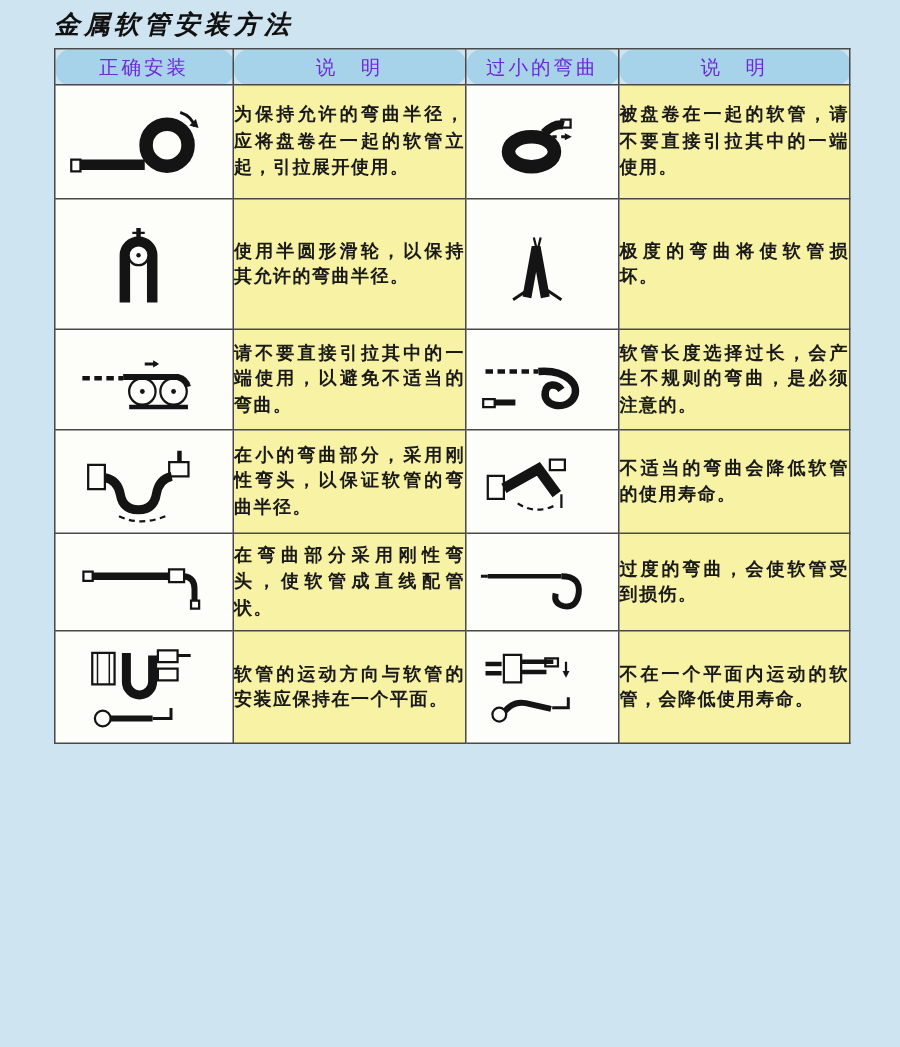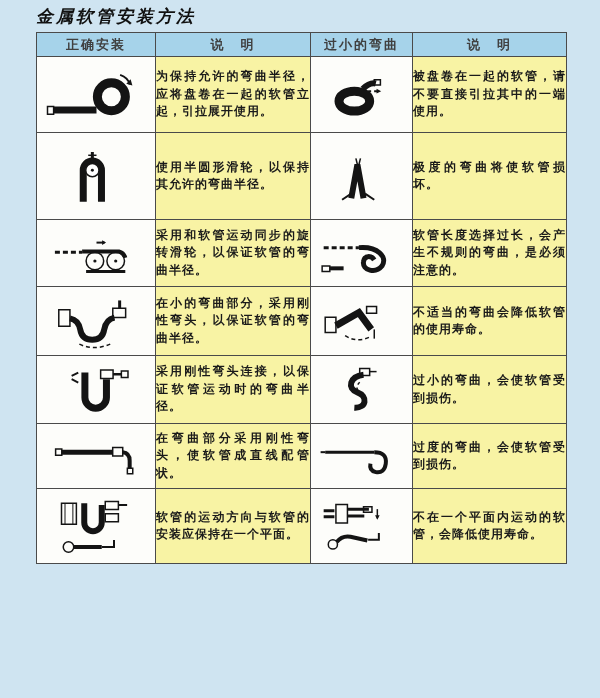--- a/index.html
+++ b/index.html
@@ -26,25 +26,26 @@
     border:1px solid #2f2f2f;
   }
   table.install td, table.install th{
     border:1px solid #4a4a4a;
     vertical-align:middle;
     padding:0;
   }
   th.hdr{
     background:#a6d3ea;
     font-size:13px;
-    font-weight:bold;
-    color:#404040;
+    font-weight:normal;
+    color:#6d28d9;
     letter-spacing:2px;
     height:23px;
     text-align:center;
+    border-radius:10px;
   }
   td.img-cell{
     background:#fdfdfa;
     text-align:center;
   }
   td.desc-cell{
     background:#f8f3a4;
     font-size:12px;
     font-weight:bold;
     color:#1a1a1a;
@@ -139,21 +140,21 @@
           <path d="M42 33 H88 a11 11 0 0 1 8 8" stroke-width="4"></path>
           <circle cx="58" cy="45" r="11" stroke-width="1.5"></circle>
           <circle cx="58" cy="45" r="2" fill="#141414" stroke="none"></circle>
           <circle cx="84" cy="45" r="11" stroke-width="1.5"></circle>
           <circle cx="84" cy="45" r="2" fill="#141414" stroke="none"></circle>
           <path d="M47 58 H96" stroke-width="3"></path>
           <path d="M60 22 h10" stroke-width="2"></path>
           <path d="M72 22 l-5 -3 v6 z" fill="#141414" stroke="none"></path>
         </svg>
       </td>
-      <td class="desc-cell">采用和软管运动同步的旋转滑轮，以保证软管的弯曲半径。</td>
+      <td class="desc-cell">请不要直接引拉其中的一端使用，以避免不适当的弯曲。</td>
       <td class="img-cell">
         <svg class="illu" width="92" height="56" viewBox="0 0 120 70" fill="none" stroke="#141414">
           <path d="M10 28 H56" stroke-width="3" stroke-dasharray="5 3"></path>
           <path d="M56 28 C80 26 94 40 86 52 C78 62 60 58 62 46 C63 38 72 38 76 44" stroke-width="5"></path>
           <rect x="8" y="52" width="10" height="7" stroke-width="1.5"></rect>
           <path d="M18 55 h18" stroke-width="4"></path>
         </svg>
       </td>
       <td class="desc-cell">软管长度选择过长，会产生不规则的弯曲，是必须注意的。</td>
     </tr>
@@ -174,41 +175,20 @@
           <rect x="12" y="30" width="14" height="20" stroke-width="1.5"></rect>
           <path d="M26 41 L56 24 L72 46" stroke-width="7"></path>
           <rect x="66" y="16" width="13" height="9" stroke-width="1.5"></rect>
           <path d="M38 54 q15 10 32 2" stroke-width="1.5" stroke-dasharray="4 3"></path>
           <path d="M76 46 v12" stroke-width="1.5"></path>
         </svg>
       </td>
       <td class="desc-cell">不适当的弯曲会降低软管的使用寿命。</td>
     </tr>
 
-    <tr class="h5">
-      <td class="img-cell">
-        <svg class="illu" width="105" height="58" viewBox="0 0 120 70" fill="none" stroke="#141414">
-          <path d="M46 14 V44 a13 13 0 0 0 26 0 V22" stroke-width="7"></path>
-          <rect x="65" y="11" width="15" height="10" stroke-width="1.5"></rect>
-          <path d="M80 16 h10" stroke-width="2.5"></path>
-          <rect x="90" y="12" width="8" height="8" stroke-width="1.5"></rect>
-          <path d="M38 14 l-8 4 M38 26 l-8 -4" stroke-width="2"></path>
-        </svg>
-      </td>
-      <td class="desc-cell">采用刚性弯头连接，以保证软管运动时的弯曲半径。</td>
-      <td class="img-cell">
-        <svg class="illu" width="92" height="58" viewBox="0 0 120 70" fill="none" stroke="#141414">
-          <path d="M62 15 C44 17 40 33 54 38 C68 43 66 59 50 58" stroke-width="6"></path>
-          <rect x="57" y="7" width="13" height="9" stroke-width="1.5"></rect>
-          <path d="M70 11 h9" stroke-width="1.5"></path>
-          <path d="M57 25 q-7 7 0 14" stroke-width="1.5" stroke-dasharray="3 3"></path>
-        </svg>
-      </td>
-      <td class="desc-cell">过小的弯曲，会使软管受到损伤。</td>
-    </tr>
 
 
     <tr class="h7">
       <td class="img-cell">
         <svg class="illu" width="105" height="54" viewBox="0 0 120 70" fill="none" stroke="#141414">
           <rect x="7" y="26" width="8" height="8" stroke-width="1.5"></rect>
           <path d="M15 30 H81" stroke-width="5"></path>
           <rect x="81" y="24" width="13" height="11" stroke-width="1.5"></rect>
           <path d="M94 30 q9 1 9 11 v10" stroke-width="4"></path>
           <rect x="100" y="51" width="7" height="7" stroke-width="1.5"></rect>

